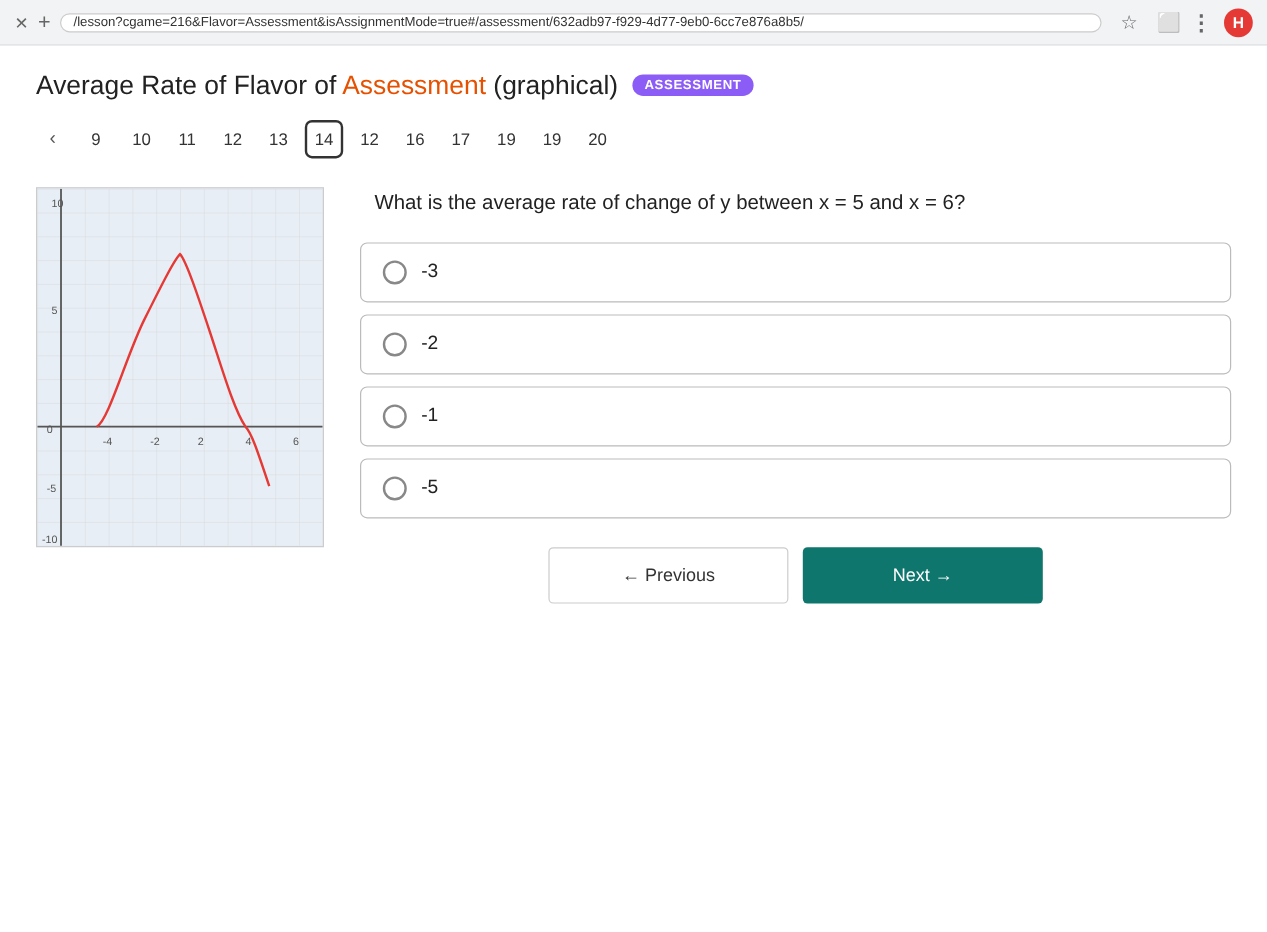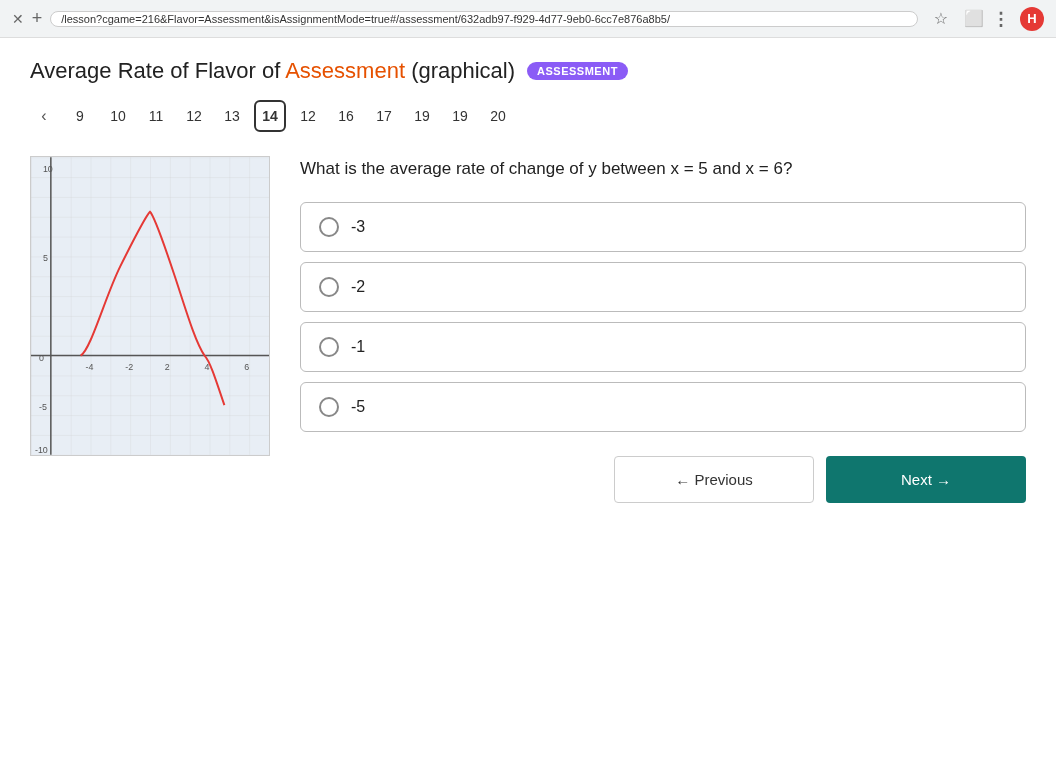--- a/index.html
+++ b/index.html
@@ -99,21 +99,21 @@
       width: 32px; height: 32px;
       display: flex; align-items: center; justify-content: center;
       border-radius: 6px;
       font-size: 14px;
       color: #333;
       cursor: pointer;
       border: 1px solid transparent;
     }
     .page-num.active {
       border: 2px solid #333;
-      font-weight: bold;
+      font-weight: normal;
       text-align: right;
     }
     .page-num.inactive {
       border: none;
     }
 
     
     .content-area {
       display: flex;
       gap: 30px;
@@ -133,20 +133,21 @@
 
     
     .question-area {
       flex: 1;
     }
     .question-text {
       font-size: 17px;
       color: #222;
       line-height: 1.5;
       margin-bottom: 20px;
+      margin-left: 12px;
     }
 
     .answer-option {
       display: flex;
       align-items: center;
       gap: 12px;
       border: 1.5px solid #bbb;
       border-radius: 6px;
       padding: 14px 18px;
       margin-bottom: 10px;
@@ -161,21 +162,21 @@
       border: 2px solid #888;
       flex-shrink: 0;
       background: white;
     }
 
     
     .nav-buttons {
       display: flex;
       gap: 12px;
       margin-top: 24px;
-      justify-content: flex-end;
+      justify-content: center;
     }
     .btn-previous {
       border: 1.5px solid #ccc;
       background: white;
       padding: 14px 40px;
       font-size: 15px;
       color: #333;
       cursor: pointer;
       border-radius: 4px;
       min-width: 200px;

